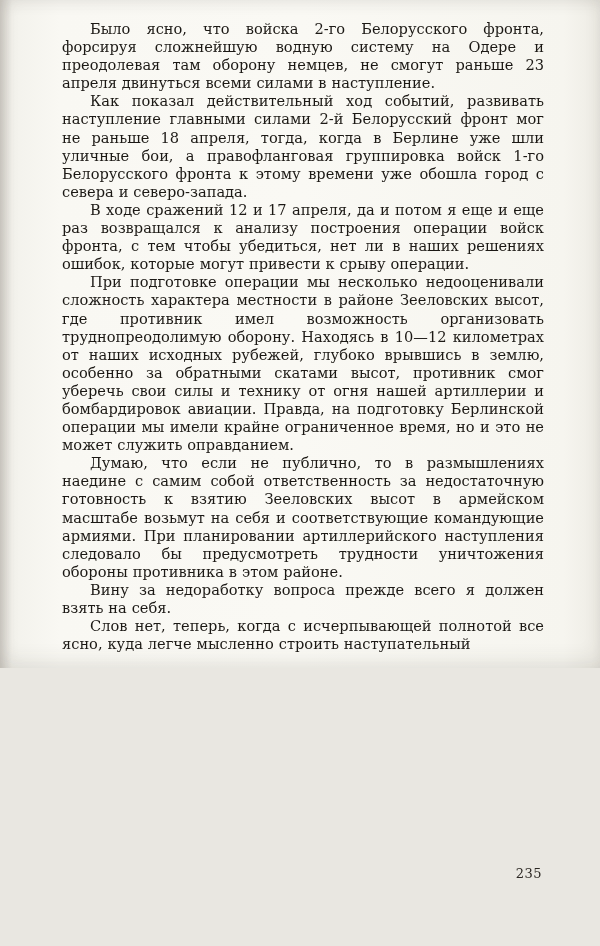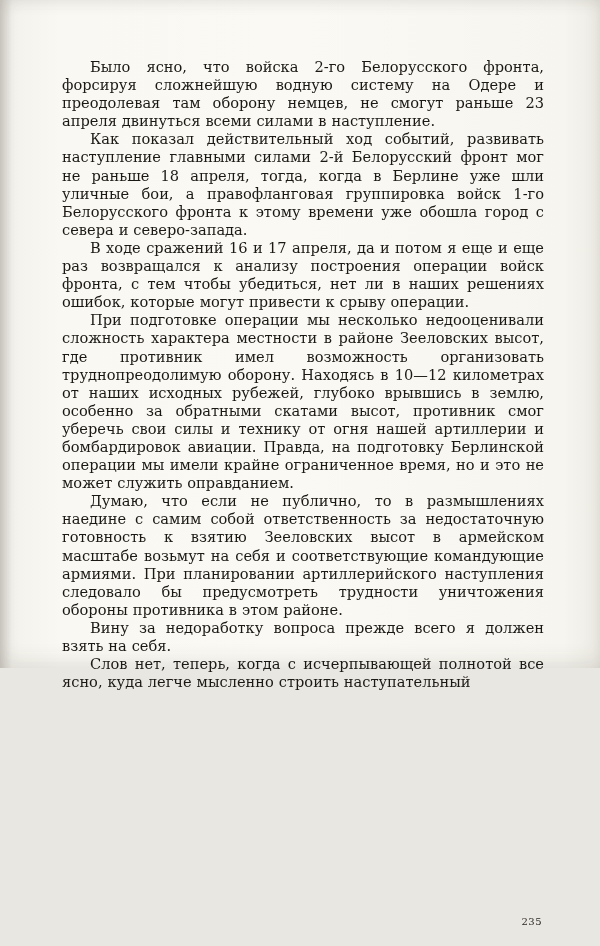--- a/index.html
+++ b/index.html
@@ -11,21 +11,21 @@
     height: 946px;
     overflow: hidden;
     background: #e9e7e1;
     font-family: "DejaVu Serif", "Liberation Serif", serif;
   }
   .scan-page {
     position: relative;
     width: 600px;
     height: 668px;
     box-sizing: border-box;
-    padding: 58px 56px 0 62px;
+    padding: 20px 56px 0 62px;
     background: linear-gradient(90deg,
       #d9d6cf 0px,
       #f3f2ec 12px,
       #f9f8f3 60px,
       #faf9f4 50%,
       #f6f5ef 94%,
       #edebe4 100%);
     box-shadow: inset 0 -10px 18px rgba(60,55,45,0.07),
                 inset 8px 0 14px rgba(60,55,45,0.06),
                 inset 0 8px 12px rgba(60,55,45,0.04);
@@ -38,34 +38,34 @@
     hyphens: auto;
     -webkit-hyphens: auto;
     word-spacing: 0.02em;
   }
   .para {
     margin: 0;
     text-indent: 28px;
   }
   .page-number {
     position: absolute;
-    top: 916px;
+    top: 866px;
     right: 58px;
-    font-size: 10px;
+    font-size: 13px;
     color: #2b2722;
     letter-spacing: 0.5px;
   }
 </style>
 </head>
 <body>
 
 <div class="scan-page" lang="ru">
   <div class="text-block">
       <p class="para">Было ясно, что войска 2-го Белорусского фронта, форсируя сложнейшую водную систему на Одере и преодолевая там оборону немцев, не смогут раньше 23 апреля двинуться всеми силами в наступление.</p>
       <p class="para">Как показал действительный ход событий, развивать наступление главными силами 2-й Белорусский фронт мог не раньше 18 апреля, тогда, когда в Берлине уже шли уличные бои, а правофланговая группировка войск 1-го Белорусского фронта к этому времени уже обошла город с севера и северо-запада.</p>
-      <p class="para">В ходе сражений 16 и 17 апреля, да и потом я еще и еще раз возвращался к анализу построения операции войск фронта, с тем чтобы убедиться, нет ли в наших решениях ошибок, которые могут привести к срыву операции.</p>
+      <p class="para">В ходе сражений 12 и 17 апреля, да и потом я еще и еще раз возвращался к анализу построения операции войск фронта, с тем чтобы убедиться, нет ли в наших решениях ошибок, которые могут привести к срыву операции.</p>
       <p class="para">При подготовке операции мы несколько недооценивали сложность характера местности в районе Зееловских высот, где противник имел возможность организовать труднопреодолимую оборону. Находясь в 10—12 километрах от наших исходных рубежей, глубоко врывшись в землю, особенно за обратными скатами высот, противник смог уберечь свои силы и технику от огня нашей артиллерии и бомбардировок авиации. Правда, на подготовку Берлинской операции мы имели крайне ограниченное время, но и это не может служить оправданием.</p>
       <p class="para">Думаю, что если не публично, то в размышлениях наедине с самим собой ответственность за недостаточную готовность к взятию Зееловских высот в армейском масштабе возьмут на себя и соответствующие командующие армиями. При планировании артиллерийского наступления следовало бы предусмотреть трудности уничтожения обороны противника в этом районе.</p>
       <p class="para">Вину за недоработку вопроса прежде всего я должен взять на себя.</p>
       <p class="para">Слов нет, теперь, когда с исчерпывающей полнотой все ясно, куда легче мысленно строить наступательный</p>
     </div>
   <div class="page-number">235</div>
 </div>
 
 </body></html>

